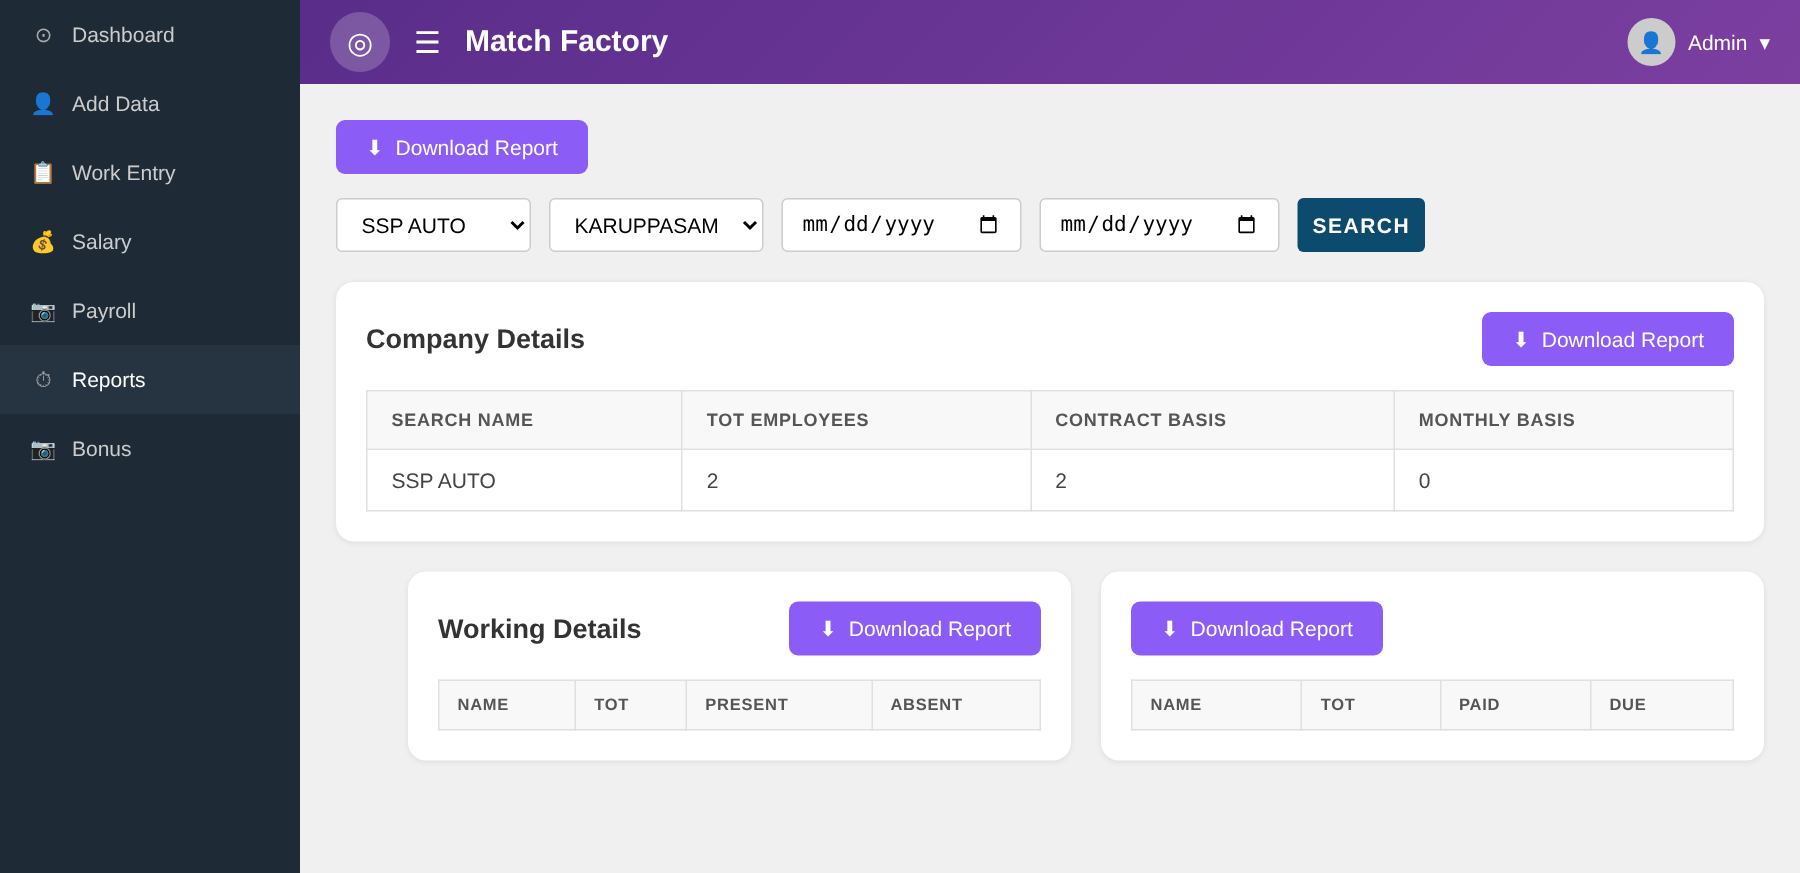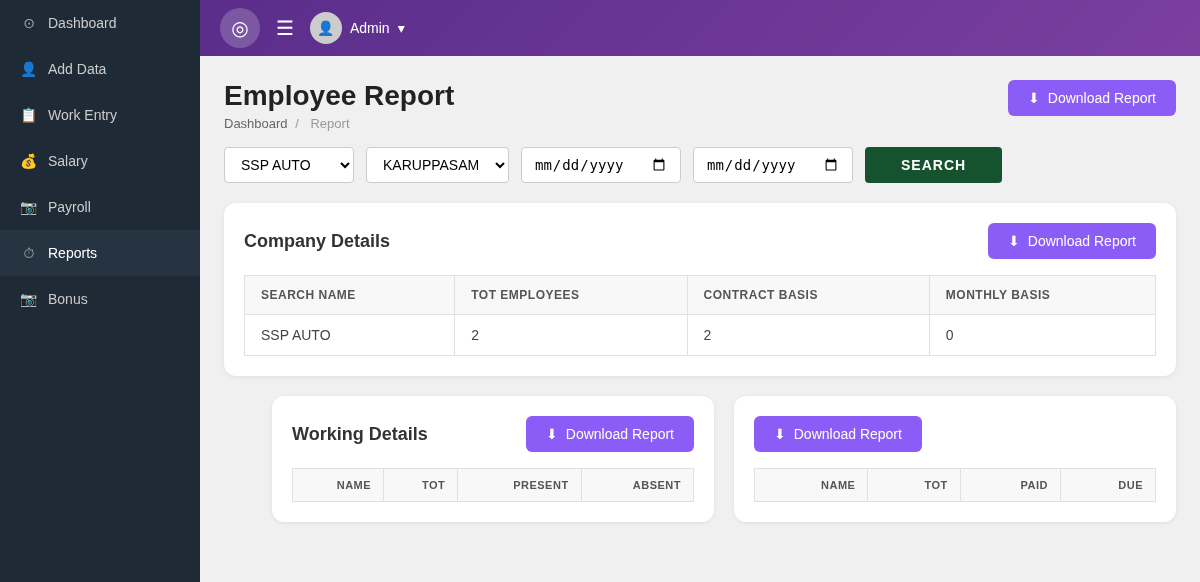--- a/index.html
+++ b/index.html
@@ -150,24 +150,24 @@
     }
     .filter-date {
       padding: 8px 12px;
       border: 1px solid #ccc;
       border-radius: 4px;
       background: white;
       font-size: 14px;
       min-width: 160px;
     }
     .btn-search {
-      background: #14532d;
+      background: #0c4a6e;
       color: white;
       border: none;
-      padding: 10px 36px;
+      padding: 10px 10px;
       border-radius: 4px;
       cursor: pointer;
       font-size: 14px;
       font-weight: bold;
       letter-spacing: 1px;
       text-align: center;
     }
 
     
     .card {
@@ -221,21 +221,21 @@
     .cards-row .card {
       flex: 1;
     }
     .card-table-partial {
       width: 100%;
       border-collapse: collapse;
       font-size: 12px;
     }
     .card-table-partial th {
       background: #f8f8f8;
-      text-align: right;
+      text-align: left;
       padding: 10px 12px;
       font-weight: 600;
       font-size: 11px;
       color: #555;
       letter-spacing: 0.5px;
       border: 1px solid #e0e0e0;
     }
   </style>
 </head>
 <body>
@@ -269,38 +269,31 @@
     <span class="sidebar-icon">📷</span>
     <span>Bonus</span>
   </div>
 </div>
 
 <div class="main">
 
   <div class="topbar">
     <div class="topbar-logo">◎</div>
     <span class="topbar-menu-icon">☰</span>
+    <span class="topbar-title">Match Factory</span>
     <div class="topbar-user">
       <div class="topbar-avatar">👤</div>
       <span>Admin</span>
       <span>▾</span>
     </div>
   </div>
 
   <div class="content">
 
     <div class="page-header">
-      <div>
-        <h1 class="page-title">Employee Report</h1>
-        <div class="breadcrumb">
-          <a>Dashboard</a>
-          <span>/</span>
-          <span>Report</span>
-        </div>
-      </div>
       <button class="btn-download">
         <span>⬇</span>
         <span>Download Report</span>
       </button>
     </div>
 
     <div class="filters">
       <select class="filter-select">
         <option>SSP AUTO</option>
       </select>

